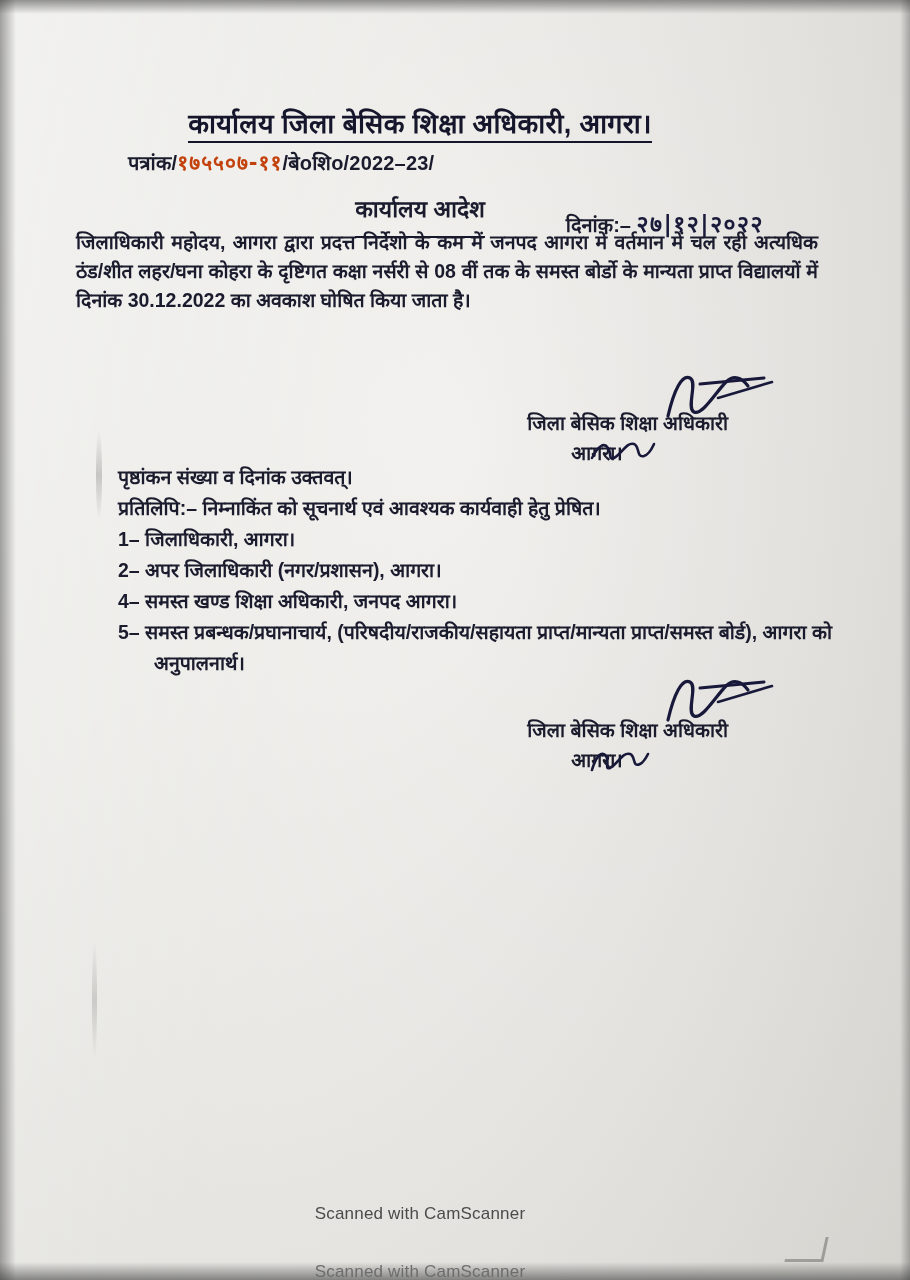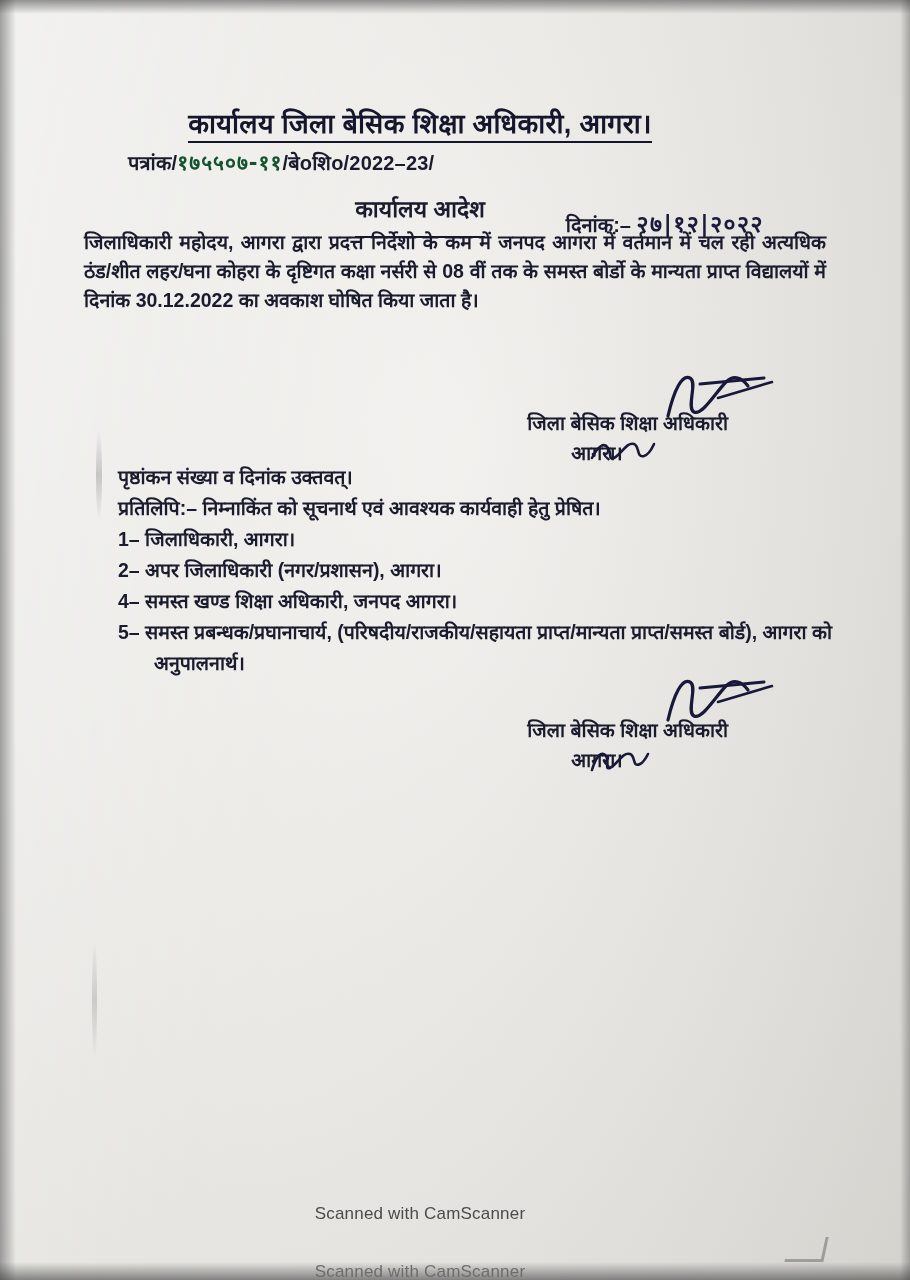--- a/index.html
+++ b/index.html
@@ -92,21 +92,21 @@
     top: 148px;
     font-size: 20px;
     font-weight: 600;
     letter-spacing: 0.2px;
   }
   .ref-hand {
     font-family: "DejaVu Sans", sans-serif;
     font-weight: 700;
     font-size: 21px;
     letter-spacing: 1px;
-    color: #14532d;
+    color: #c2410c;
   }
 
   .date-line {
     position: absolute;
     right: 76px;
     top: 160px;
     font-size: 20px;
     font-weight: 600;
     white-space: nowrap;
     margin-top: 47px;
@@ -128,21 +128,21 @@
     font-weight: 700;
   }
   .order-heading u {
     text-decoration: none;
     border-bottom: 2px solid #15152b;
     padding-bottom: 14px;
   }
 
   .body-block {
     position: absolute;
-    left: 84px;
+    left: 76px;
     width: 742px;
     top: 228px;
     font-size: 19.5px;
     line-height: 29px;
     text-align: justify;
     font-weight: 600;
   }
   .body-block p {
     margin: 0 0 4px 0;
     text-indent: 0;

